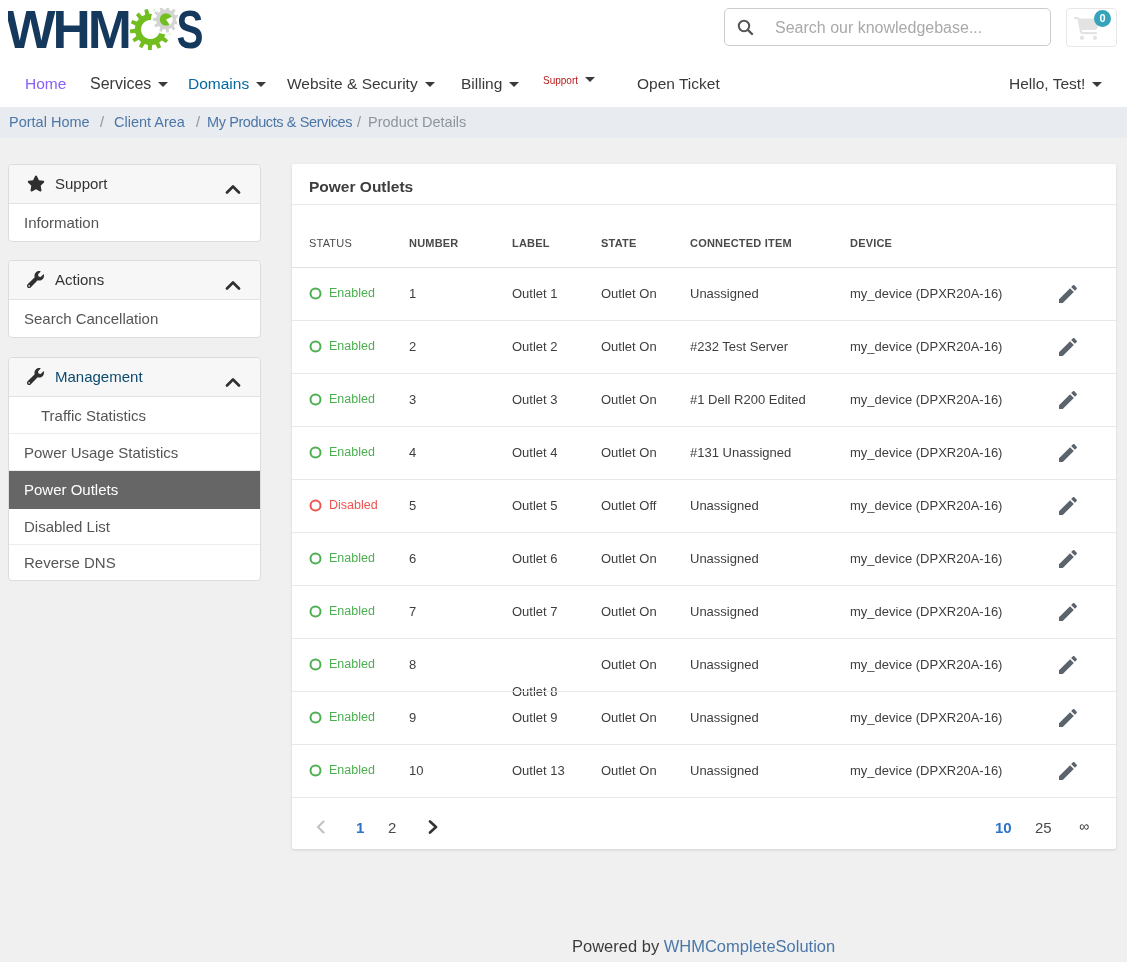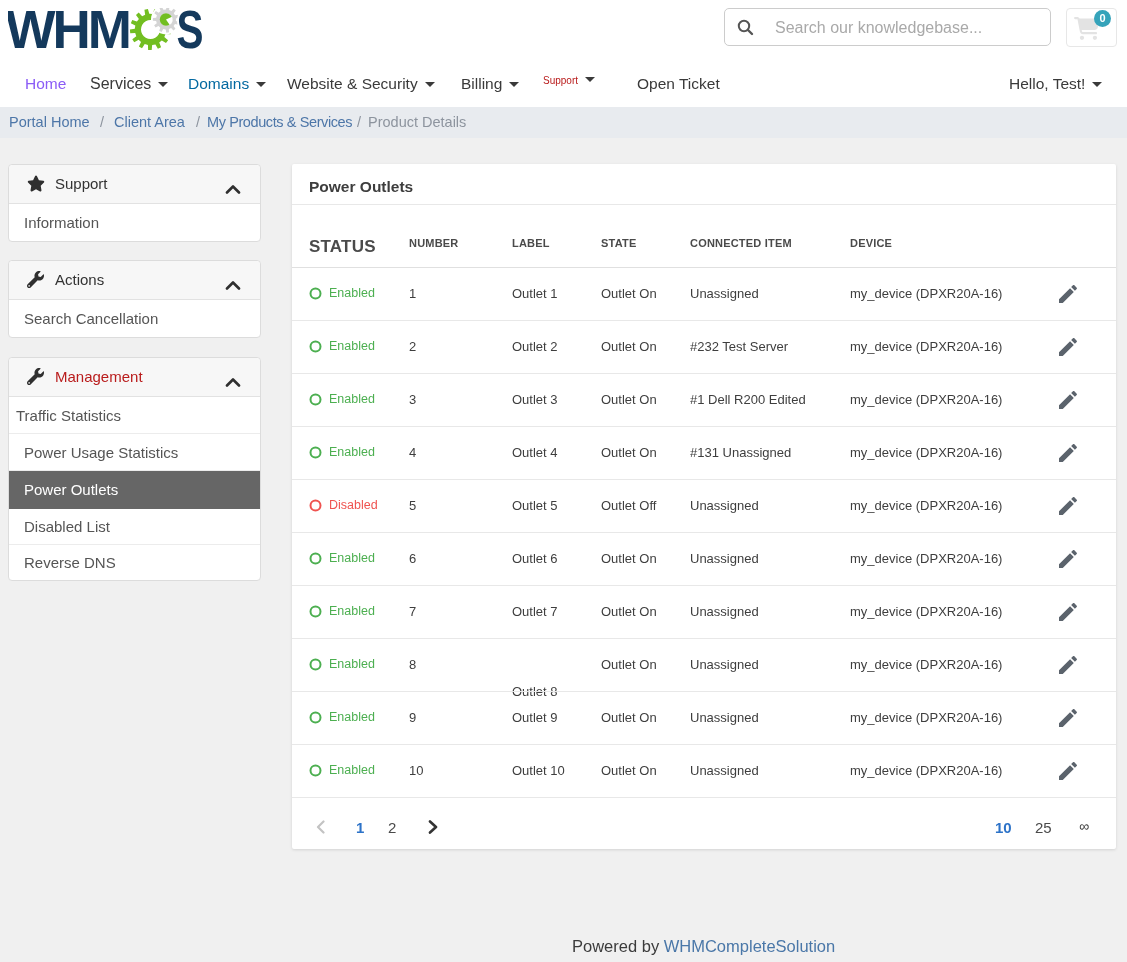--- a/index.html
+++ b/index.html
@@ -61,33 +61,33 @@
 <div class="abs" style="left:55px;top:271px;font-size:15px;color:#333">Actions</div>
 <div class="abs" style="left:225px;top:276px"><svg width="16" height="9" viewBox="0 0 16 9">
       <path d="M2 7.5 L8 1.5 L14 7.5" fill="none" stroke="#2f2f2f" stroke-width="2.6" stroke-linecap="round" stroke-linejoin="round"></path>
     </svg></div>
 <div class="abs" style="left:9px;top:300px;width:251px;height:37px;color:#555;font-size:15px;line-height:37px;padding-left:15px">Search Cancellation</div>
 <div class="abs" style="left:8px;top:357px;width:253px;height:224px;background:#fff;border:1px solid #dcdcdc;border-radius:4px"></div>
 <div class="abs" style="left:9px;top:358px;width:251px;height:39px;background:#f7f7f7;border-bottom:1px solid #e2e2e2;border-radius:4px 4px 0 0"></div>
 <div class="abs" style="left:27px;top:368px"><svg width="17" height="17" viewBox="0 0 512 512">
       <path fill="#2f2f2f" d="M507.73 109.1c-2.24-9.03-13.54-12.09-20.12-5.51l-74.36 74.36-67.88-11.31-11.31-67.88 74.36-74.36c6.62-6.62 3.43-17.9-5.66-20.16-47.38-11.74-99.55.91-136.58 37.93-39.64 39.64-50.55 97.1-34.05 147.2L18.74 402.76c-24.99 24.99-24.99 65.51 0 90.5 24.99 24.99 65.51 24.99 90.5 0l213.21-213.21c50.12 16.71 107.47 5.68 147.37-34.22 37.07-37.07 49.7-89.32 37.91-136.73zM64 472c-13.25 0-24-10.75-24-24 0-13.26 10.75-24 24-24s24 10.74 24 24c0 13.25-10.75 24-24 24z"></path>
     </svg></div>
-<div class="abs" style="left:55px;top:368px;font-size:15px;color:#b91c1c">Management</div>
+<div class="abs" style="left:55px;top:368px;font-size:15px;color:#0c4a6e">Management</div>
 <div class="abs" style="left:225px;top:373px"><svg width="16" height="9" viewBox="0 0 16 9">
       <path d="M2 7.5 L8 1.5 L14 7.5" fill="none" stroke="#2f2f2f" stroke-width="2.6" stroke-linecap="round" stroke-linejoin="round"></path>
     </svg></div>
-<div class="abs" style="left:9px;top:397px;width:251px;height:37px;border-bottom:1px solid #ececec;color:#555;font-size:15px;line-height:37px;padding-left:7px">Traffic Statistics</div>
+<div class="abs" style="left:9px;top:397px;width:251px;height:37px;border-bottom:1px solid #ececec;color:#555;font-size:15px;line-height:37px;padding-left:32px">Traffic Statistics</div>
 <div class="abs" style="left:9px;top:434px;width:251px;height:37px;border-bottom:1px solid #ececec;color:#555;font-size:15px;line-height:37px;padding-left:15px">Power Usage Statistics</div>
 <div class="abs" style="left:9px;top:471px;width:251px;height:38px;background:#666;color:#fff;font-size:15px;line-height:38px;padding-left:15px">Power Outlets</div>
 <div class="abs" style="left:9px;top:509px;width:251px;height:36px;border-bottom:1px solid #ececec;color:#555;font-size:15px;line-height:36px;padding-left:15px">Disabled List</div>
 <div class="abs" style="left:9px;top:545px;width:251px;height:35px;color:#555;font-size:15px;line-height:35px;padding-left:15px">Reverse DNS</div>
 <div class="abs" style="left:292px;top:164px;width:824px;height:685px;background:#fff;border-radius:2px;box-shadow:0 1px 3px rgba(0,0,0,0.12)"></div>
 <div class="abs" style="left:309px;top:178px;font-size:15.5px;font-weight:bold;color:#3d3d3d">Power Outlets</div>
 <div class="abs" style="left:292px;top:204px;width:824px;height:1px;background:#e8e8e8"></div>
-<div class="abs" style="left:309px;top:237px;font-size:17px;font-weight:bold;color:#4a4a4a;letter-spacing:0.2px">STATUS</div>
+<div class="abs" style="left:309px;top:237px;font-size:11px;font-weight:normal;color:#4a4a4a;letter-spacing:0.2px">STATUS</div>
 <div class="abs" style="left:409px;top:237px;font-size:11px;font-weight:bold;color:#4a4a4a;letter-spacing:0.2px">NUMBER</div>
 <div class="abs" style="left:512px;top:237px;font-size:11px;font-weight:bold;color:#4a4a4a;letter-spacing:0.2px">LABEL</div>
 <div class="abs" style="left:601px;top:237px;font-size:11px;font-weight:bold;color:#4a4a4a;letter-spacing:0.2px">STATE</div>
 <div class="abs" style="left:690px;top:237px;font-size:11px;font-weight:bold;color:#4a4a4a;letter-spacing:0.2px">CONNECTED ITEM</div>
 <div class="abs" style="left:850px;top:237px;font-size:11px;font-weight:bold;color:#4a4a4a;letter-spacing:0.2px">DEVICE</div>
 <div class="abs" style="left:292px;top:267px;width:824px;height:1px;background:#e0e0e0"></div>
 <svg class="abs" style="left:309px;top:287px" width="13" height="13" viewBox="0 0 13 13">
     <circle cx="6.5" cy="6.5" r="5" fill="none" stroke="#4caf50" stroke-width="2"></circle>
   </svg>
 <div class="abs" style="left:329px;top:286px;font-size:12.5px;color:#4caf50">Enabled</div>
@@ -202,21 +202,21 @@
 <div class="abs" style="left:850px;top:710px;font-size:13px;color:#3e3e3e;white-space:nowrap">my_device (DPXR20A-16)</div>
 <div class="abs" style="left:1056px;top:706px"><svg width="24" height="24" viewBox="0 0 24 24">
       <path fill="#5b636c" d="M3 17.25V21h3.75L17.81 9.94l-3.75-3.75L3 17.25zM20.71 7.04c.39-.39.39-1.02 0-1.41l-2.34-2.34c-.39-.39-1.02-.39-1.41 0l-1.83 1.83 3.75 3.75 1.83-1.83z"></path>
     </svg></div>
 <div class="abs" style="left:292px;top:744px;width:824px;height:1px;background:#e8e8e8"></div>
 <svg class="abs" style="left:309px;top:764px" width="13" height="13" viewBox="0 0 13 13">
     <circle cx="6.5" cy="6.5" r="5" fill="none" stroke="#4caf50" stroke-width="2"></circle>
   </svg>
 <div class="abs" style="left:329px;top:763px;font-size:12.5px;color:#4caf50">Enabled</div>
 <div class="abs" style="left:409px;top:763px;font-size:13px;color:#3e3e3e;white-space:nowrap">10</div>
-<div class="abs" style="left:512px;top:763px;font-size:13px;color:#3e3e3e;white-space:nowrap">Outlet 10</div>
+<div class="abs" style="left:512px;top:763px;font-size:13px;color:#3e3e3e;white-space:nowrap">Outlet 13</div>
 <div class="abs" style="left:601px;top:763px;font-size:13px;color:#3e3e3e;white-space:nowrap">Outlet On</div>
 <div class="abs" style="left:690px;top:763px;font-size:13px;color:#3e3e3e;white-space:nowrap">Unassigned</div>
 <div class="abs" style="left:850px;top:763px;font-size:13px;color:#3e3e3e;white-space:nowrap">my_device (DPXR20A-16)</div>
 <div class="abs" style="left:1056px;top:759px"><svg width="24" height="24" viewBox="0 0 24 24">
       <path fill="#5b636c" d="M3 17.25V21h3.75L17.81 9.94l-3.75-3.75L3 17.25zM20.71 7.04c.39-.39.39-1.02 0-1.41l-2.34-2.34c-.39-.39-1.02-.39-1.41 0l-1.83 1.83 3.75 3.75 1.83-1.83z"></path>
     </svg></div>
 <div class="abs" style="left:292px;top:797px;width:824px;height:1px;background:#e8e8e8"></div>
 <svg class="abs" style="left:316px;top:820px" width="9" height="14" viewBox="0 0 9 14">
     <path d="M7.5 1.5 L2 7 L7.5 12.5" fill="none" stroke="#c3c3c3" stroke-width="2.2" stroke-linecap="round" stroke-linejoin="round"></path>
   </svg>

